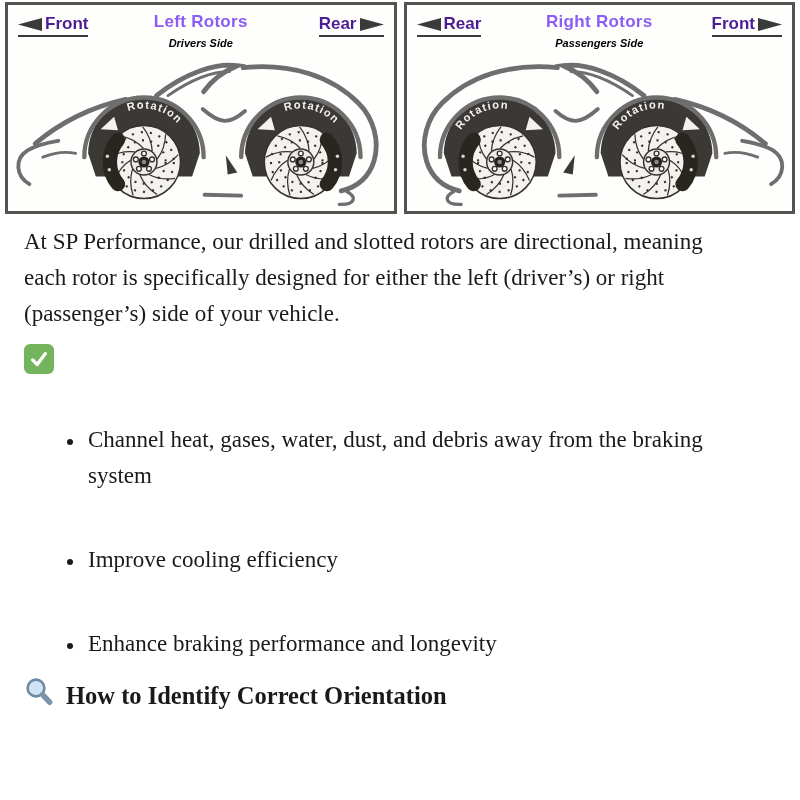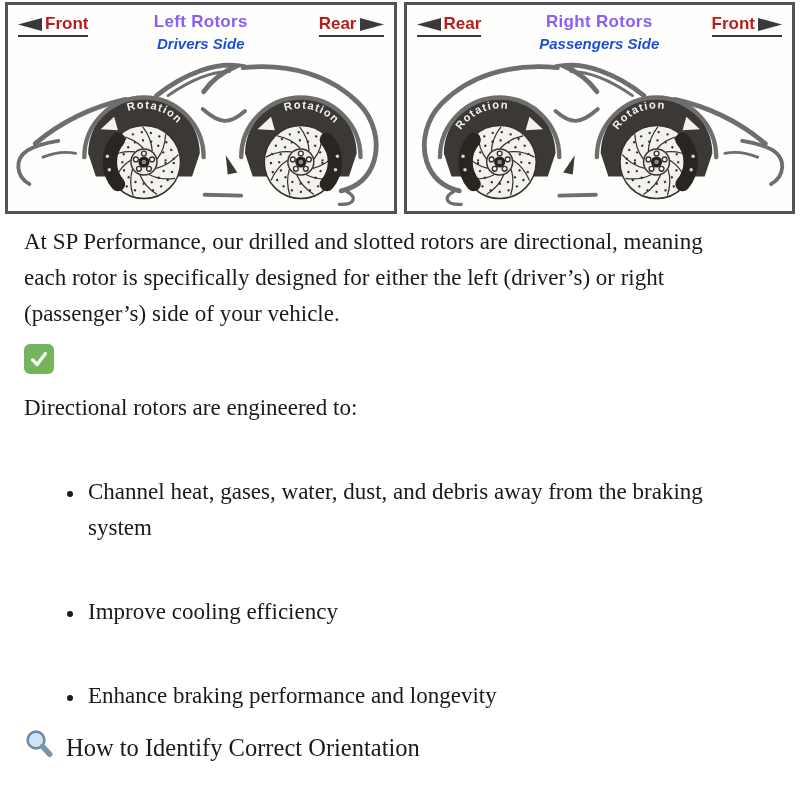--- a/index.html
+++ b/index.html
@@ -9,38 +9,38 @@
   }
   
   .diagram-row{display:flex;gap:7px;padding:2px 5px 0 5px;}
   .panel{
     flex:1;border:3px solid #55524f;background:#fefefd;height:212px;
     position:relative;box-sizing:border-box;
   }
   .panel-header{position:relative;height:52px;font-family:"Liberation Sans",sans-serif;}
   .panel-titles{position:absolute;left:0;right:0;top:3px;text-align:center;}
   .panel-title{font-size:17px;font-weight:bold;color:#8b5cf6;letter-spacing:.3px;line-height:27px;}
-  .panel-subtitle{font-size:15px;font-weight:bold;font-style:italic;color:#1d4ed8;line-height:17px;}
+  .panel-subtitle{font-size:11px;font-weight:bold;font-style:italic;color:#000000;line-height:17px;}
   .dir{
     position:absolute;top:9px;display:inline-flex;align-items:center;gap:3px;
-    font-weight:bold;font-size:17px;color:#b91c1c;
+    font-weight:bold;font-size:17px;color:#4c1d95;
     border-bottom:2.5px solid #3a3a3a;padding-bottom:1px;
   }
   .dir-left{left:10px;} .dir-right{right:10px;}
   .arrow-svg{display:block;}
   .car-svg{display:block;width:100%;height:154px;margin-top:2px;}
   .rot{font:bold 11.5px "Liberation Sans",sans-serif;fill:#f4f2ef;letter-spacing:1.3px;}
   
   .article{padding-left:24px;padding-right:24px;}
   .intro{font-size:23px;line-height:36px;margin:10px 0 0;max-width:714px;}
   .sec-heading{
     display:flex;align-items:center;gap:10px;
     font-size:24.5px;font-weight:bold;margin:12px 0 0;line-height:32px;
   }
-  .sec-heading.light{font-weight:400;margin-top:14px;}
+  .sec-heading.light{font-weight:700;margin-top:14px;}
   .lead{font-size:23px;line-height:36px;margin:16px 0 0;}
   ul{margin:8px 0 0;padding-left:61px;max-width:668px;list-style:disc;}
   ul.second{margin-top:18px;}
   li{font-size:23px;line-height:36px;padding-left:3px;margin-top:48px;}
   li::marker{font-size:19px;color:#1a1a1a;}
   
   .check-icon{
     width:30px;height:30px;border-radius:6px;background:#74b45c;
     display:inline-flex;align-items:center;justify-content:center;flex:0 0 auto;
   }
@@ -240,21 +240,20 @@
   <p class="intro">At SP Performance, our drilled and slotted rotors are directional, meaning each rotor is specifically designed for either the left (driver’s) or right (passenger’s) side of your vehicle.</p>
 
   <div class="sec-heading">
     <span class="check-icon">
       <svg width="22" height="22" viewBox="0 0 24 24">
           <path d="M5 13 l5 5 L19 6" fill="none" stroke="#ffffff" stroke-width="3.6" stroke-linecap="round" stroke-linejoin="round"></path>
         </svg>
     </span>
   </div>
 
-  <p class="lead">Directional rotors are engineered to:</p>
 
   <ul>
     <li>Channel heat, gases, water, dust, and debris away from the braking system</li>
     <li>Improve cooling efficiency</li>
     <li>Enhance braking performance and longevity</li>
   </ul>
 
   <div class="sec-heading light">
     <span class="mag-icon">
       <svg width="32" height="32" viewBox="0 0 32 32">

